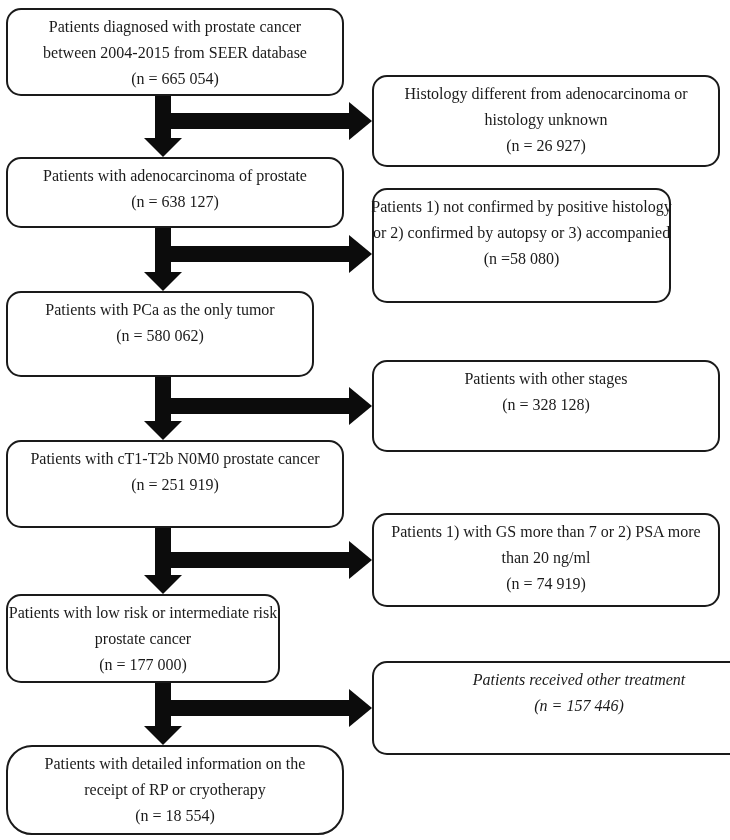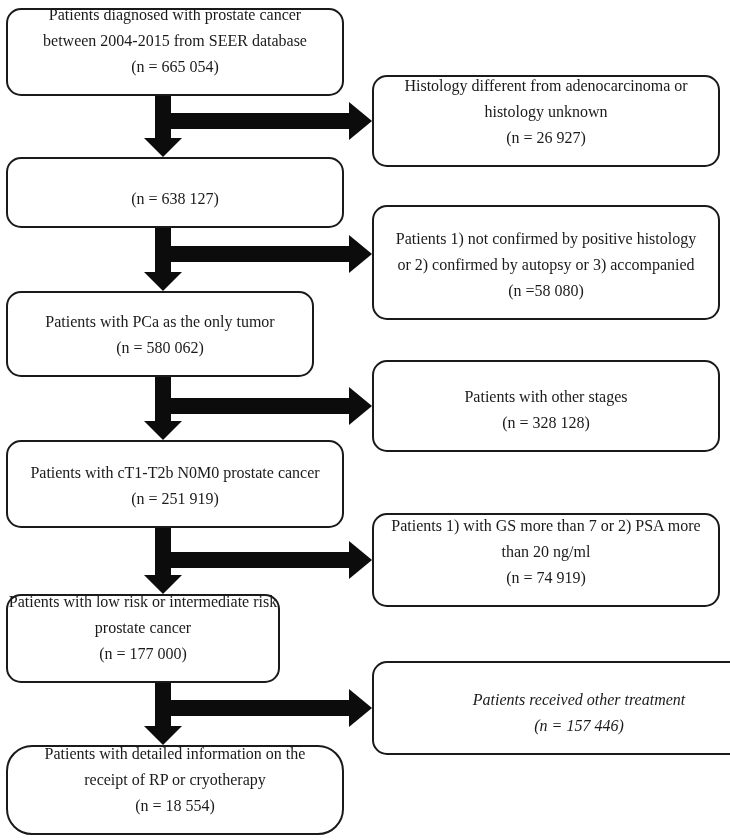--- a/index.html
+++ b/index.html
@@ -17,26 +17,26 @@
     overflow: hidden;
   }
   .box {
     position: absolute;
     box-sizing: border-box;
     border: 2.5px solid #1a1a1a;
     border-radius: 15px;
     background: #ffffff;
     display: flex;
     flex-direction: column;
-    justify-content: flex-end;
+    justify-content: flex-start;
     align-items: center;
     text-align: center;
     font-size: 16px;
     line-height: 26px;
-    padding: 14px 8px;
+    padding: 4px 8px;
     z-index: 2;
   }
   .box .line {
     white-space: nowrap;
   }
   .arrow-part {
     position: absolute;
     z-index: 1;
   }
   .vshaft {
@@ -67,20 +67,21 @@
 
 <div id="canvas">
 
   <div class="box" style="left:6px; top:8px; width:338px; height:88px;">
       <div class="line">Patients diagnosed with prostate cancer</div>
       <div class="line">between 2004-2015 from SEER database</div>
       <div class="line">(n = 665 054)</div>
     </div>
 
   <div class="box" style="left:6px; top:157px; width:338px; height:71px;">
+      <div class="line">Patients with adenocarcinoma of prostate</div>
       <div class="line">(n = 638 127)</div>
     </div>
 
   <div class="box" style="left:6px; top:291px; width:308px; height:86px;">
       <div class="line">Patients with PCa as the only tumor</div>
       <div class="line">(n = 580 062)</div>
     </div>
 
   <div class="box" style="left:6px; top:440px; width:338px; height:88px;">
       <div class="line">Patients with cT1-T2b N0M0 prostate cancer</div>
@@ -98,21 +99,21 @@
       <div class="line">receipt of RP or cryotherapy</div>
       <div class="line">(n = 18 554)</div>
     </div>
 
   <div class="box" style="left:372px; top:75px; width:348px; height:92px;">
       <div class="line">Histology different from adenocarcinoma or</div>
       <div class="line">histology unknown</div>
       <div class="line">(n = 26 927)</div>
     </div>
 
-  <div class="box" style="left:372px; top:205px; width:348px; height:115px;">
+  <div class="box" style="left:372px; top:188px; width:299px; height:115px;">
       <div class="line">Patients 1) not confirmed by positive histology</div>
       <div class="line">or 2) confirmed by autopsy or 3) accompanied</div>
       <div class="line">(n =58 080)</div>
     </div>
 
   <div class="box" style="left:372px; top:360px; width:348px; height:92px;">
       <div class="line">Patients with other stages</div>
       <div class="line">(n = 328 128)</div>
     </div>
 

